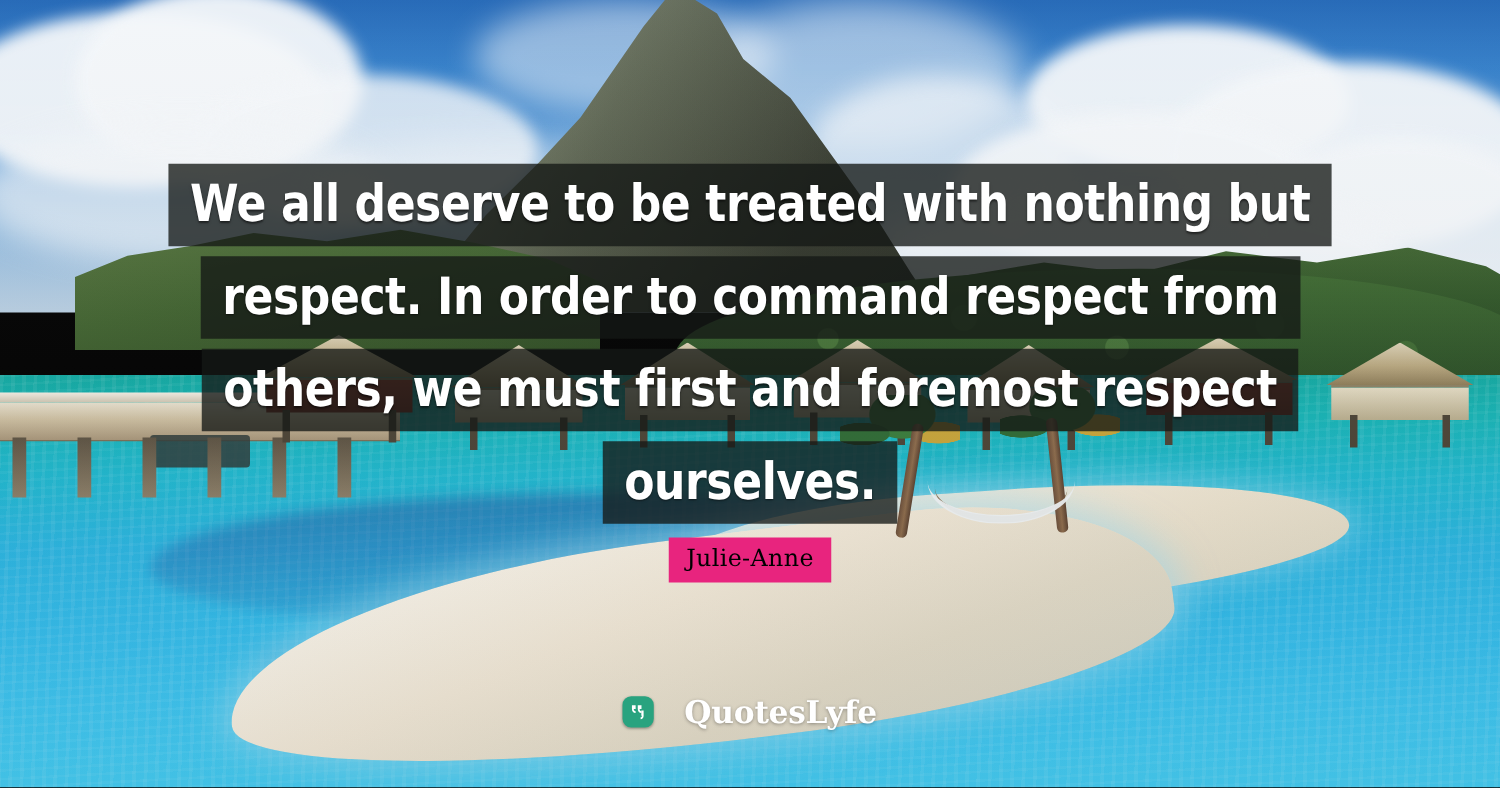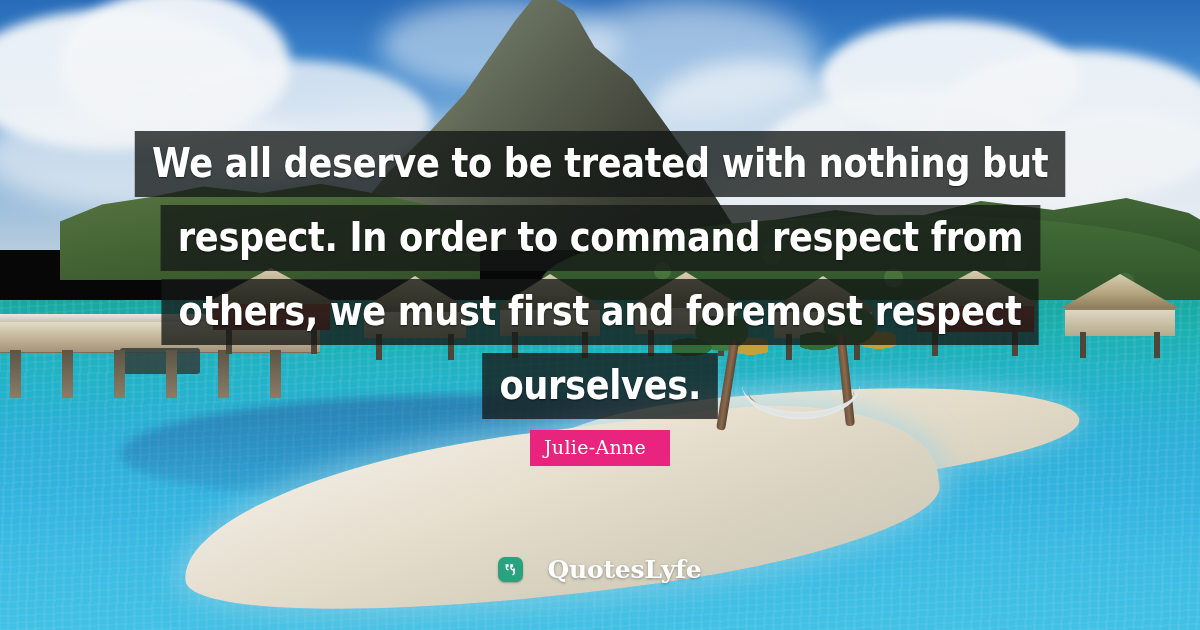--- a/index.html
+++ b/index.html
@@ -206,25 +206,25 @@
   }
   .qline + .qline{margin-top:8px;}
 
   
   .author-wrap{
     position:absolute;left:0;top:430px;width:1200px;text-align:center;
   }
   .author{
     display:inline-block;
     background:#e8247e;
-    color:#ffffff;
+    color:#000000;
     font-family:"DejaVu Serif",serif;
     font-size:19px;
     line-height:28px;
-    padding:3px 24px 5px 14px;
+    padding:3px 14px 5px 14px;
     letter-spacing:.3px;
   }
 
   
   .watermark{
     position:absolute;left:0;top:557px;width:1200px;
     display:flex;align-items:center;justify-content:center;gap:24px;
   }
   .wm-icon{
     width:25px;height:25px;border-radius:7px;

